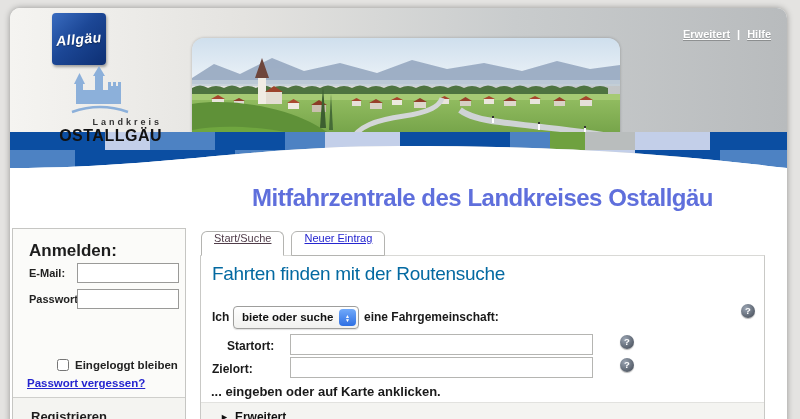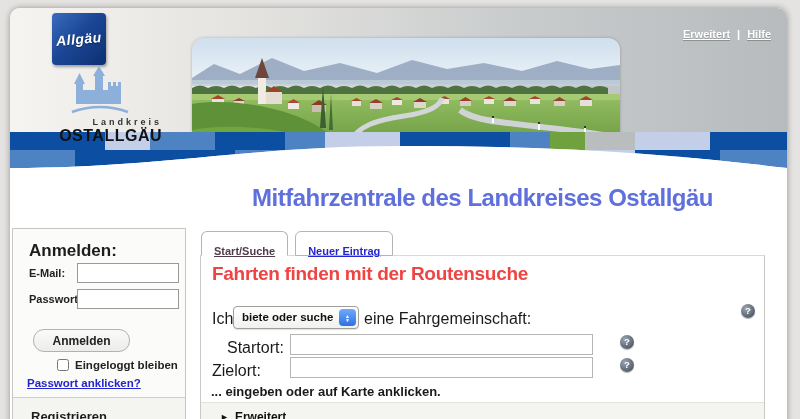--- a/index.html
+++ b/index.html
@@ -76,36 +76,36 @@
   .sb-register{
     position:absolute;left:0;top:168px;width:100%;height:60px;
     background:#f4f4f1;border-top:1px solid #cfcfcc;
   }
   .sb-register span{position:absolute;left:18px;top:11px;font-size:13px;font-weight:bold;color:#1d1d1d;}
   
   .main{position:absolute;left:190px;top:223px;width:565px;z-index:1;}
   .tabbar{display:flex;gap:7px;height:24px;padding-left:1px;position:relative;z-index:2;}
   .tab{
     background:#fff;border:1px solid #b4b4b1;border-radius:6px 6px 0 0;
-    padding:13px 12px 3px;font-size:11px;font-weight:bold;cursor:pointer;
+    padding:0 12px 3px;font-size:11px;font-weight:normal;cursor:pointer;
     margin-bottom:-1px;
   }
   .tab a{text-decoration:underline;}
   .tab.active{border-bottom:1px solid #fff;}
   .tab.active a{color:#503c49;}
   .tab.inactive a{color:#2525cf;}
   .panel{
     position:relative;background:#fff;height:183px;
     border:1px solid #c9c9c6;border-top-color:#d9d9d6;
   }
   .panel-heading{
     position:absolute;left:11px;top:7px;
-    font-size:19px;font-weight:bold;color:#ef4444;letter-spacing:-0.3px;
-  }
-  .frm-text{position:absolute;font-size:16px;font-weight:normal;color:#1a1a1a;}
+    font-size:19px;font-weight:normal;color:#0369a1;letter-spacing:-0.3px;
+  }
+  .frm-text{position:absolute;font-size:12px;font-weight:bold;color:#1a1a1a;}
   .selectbox{
     position:absolute;left:32px;top:50px;width:124px;height:21px;
     border:1px solid #9e9e9c;border-radius:4px;cursor:pointer;
     background:linear-gradient(#ffffff,#f1f1ef);
     box-shadow:0 1px 1px rgba(0,0,0,.12);
   }
   .selectbox .val{position:absolute;left:8px;top:4px;font-size:11.5px;font-weight:bold;color:#111;}
   .stepper{
     position:absolute;right:2px;top:2px;width:17px;height:17px;border-radius:4px;
     background:linear-gradient(#71aafa,#2e6fe3);
@@ -301,26 +301,25 @@
   </div>
 
   <div class="page-title">Mitfahrzentrale des Landkreises Ostallgäu</div>
 
   <div class="sidebar">
     <div class="sb-heading">Anmelden:</div>
     <label class="sb-label" style="top:38px;">E-Mail:</label>
     <input class="sb-input" style="top: 34px;" type="text" aria-label="E-Mail:">
     <label class="sb-label" style="top:64px;">Passwort:</label>
     <input class="sb-input" style="top: 60px;" type="password" aria-label="Passwort:">
-    <button class="sb-btn">Anmelden</button>
     <label class="sb-remember">
       <input type="checkbox" style="">
       <span>Eingeloggt bleiben</span>
     </label>
-    <a class="sb-forgot" href="#">Passwort anklicken?</a>
+    <a class="sb-forgot" href="#">Passwort vergessen?</a>
     <div class="sb-register">
       <span>Registrieren</span>
     </div>
   </div>
 
   <div class="main">
     <div class="tabbar">
       <div class="tab active"><a href="#">Start/Suche</a></div>
       <div class="tab inactive"><a href="#">Neuer Eintrag</a></div>
     </div>

